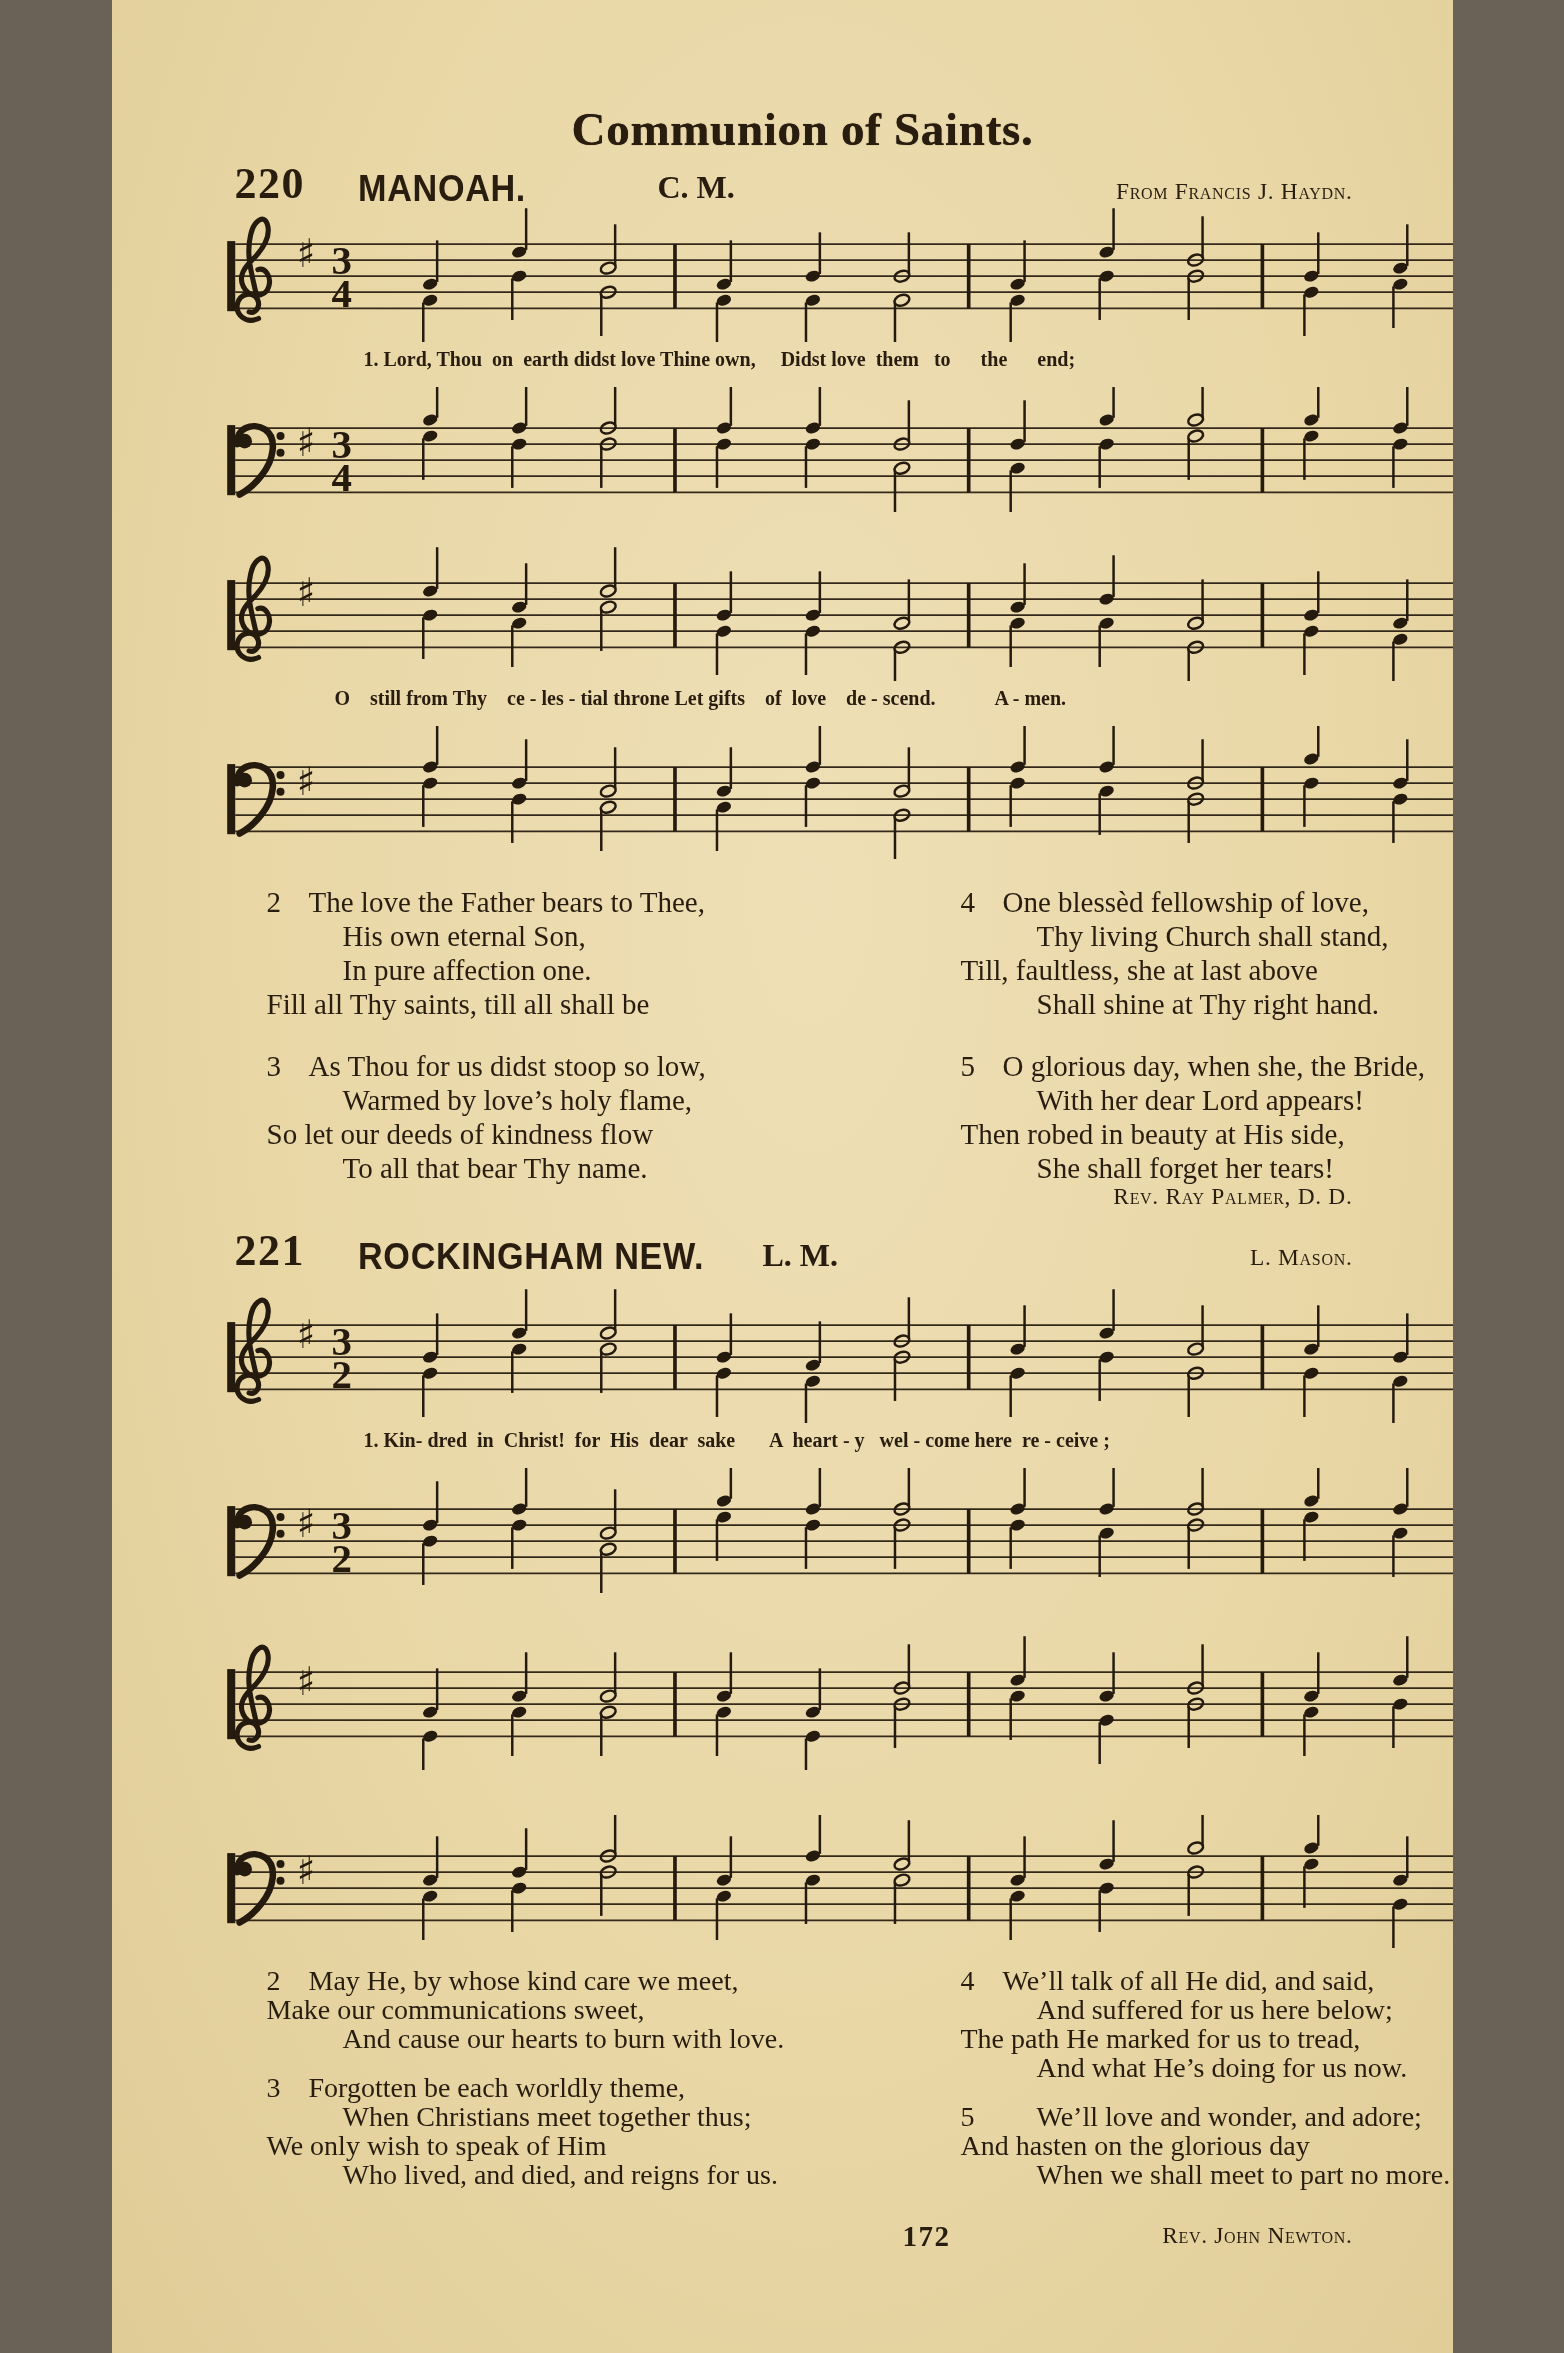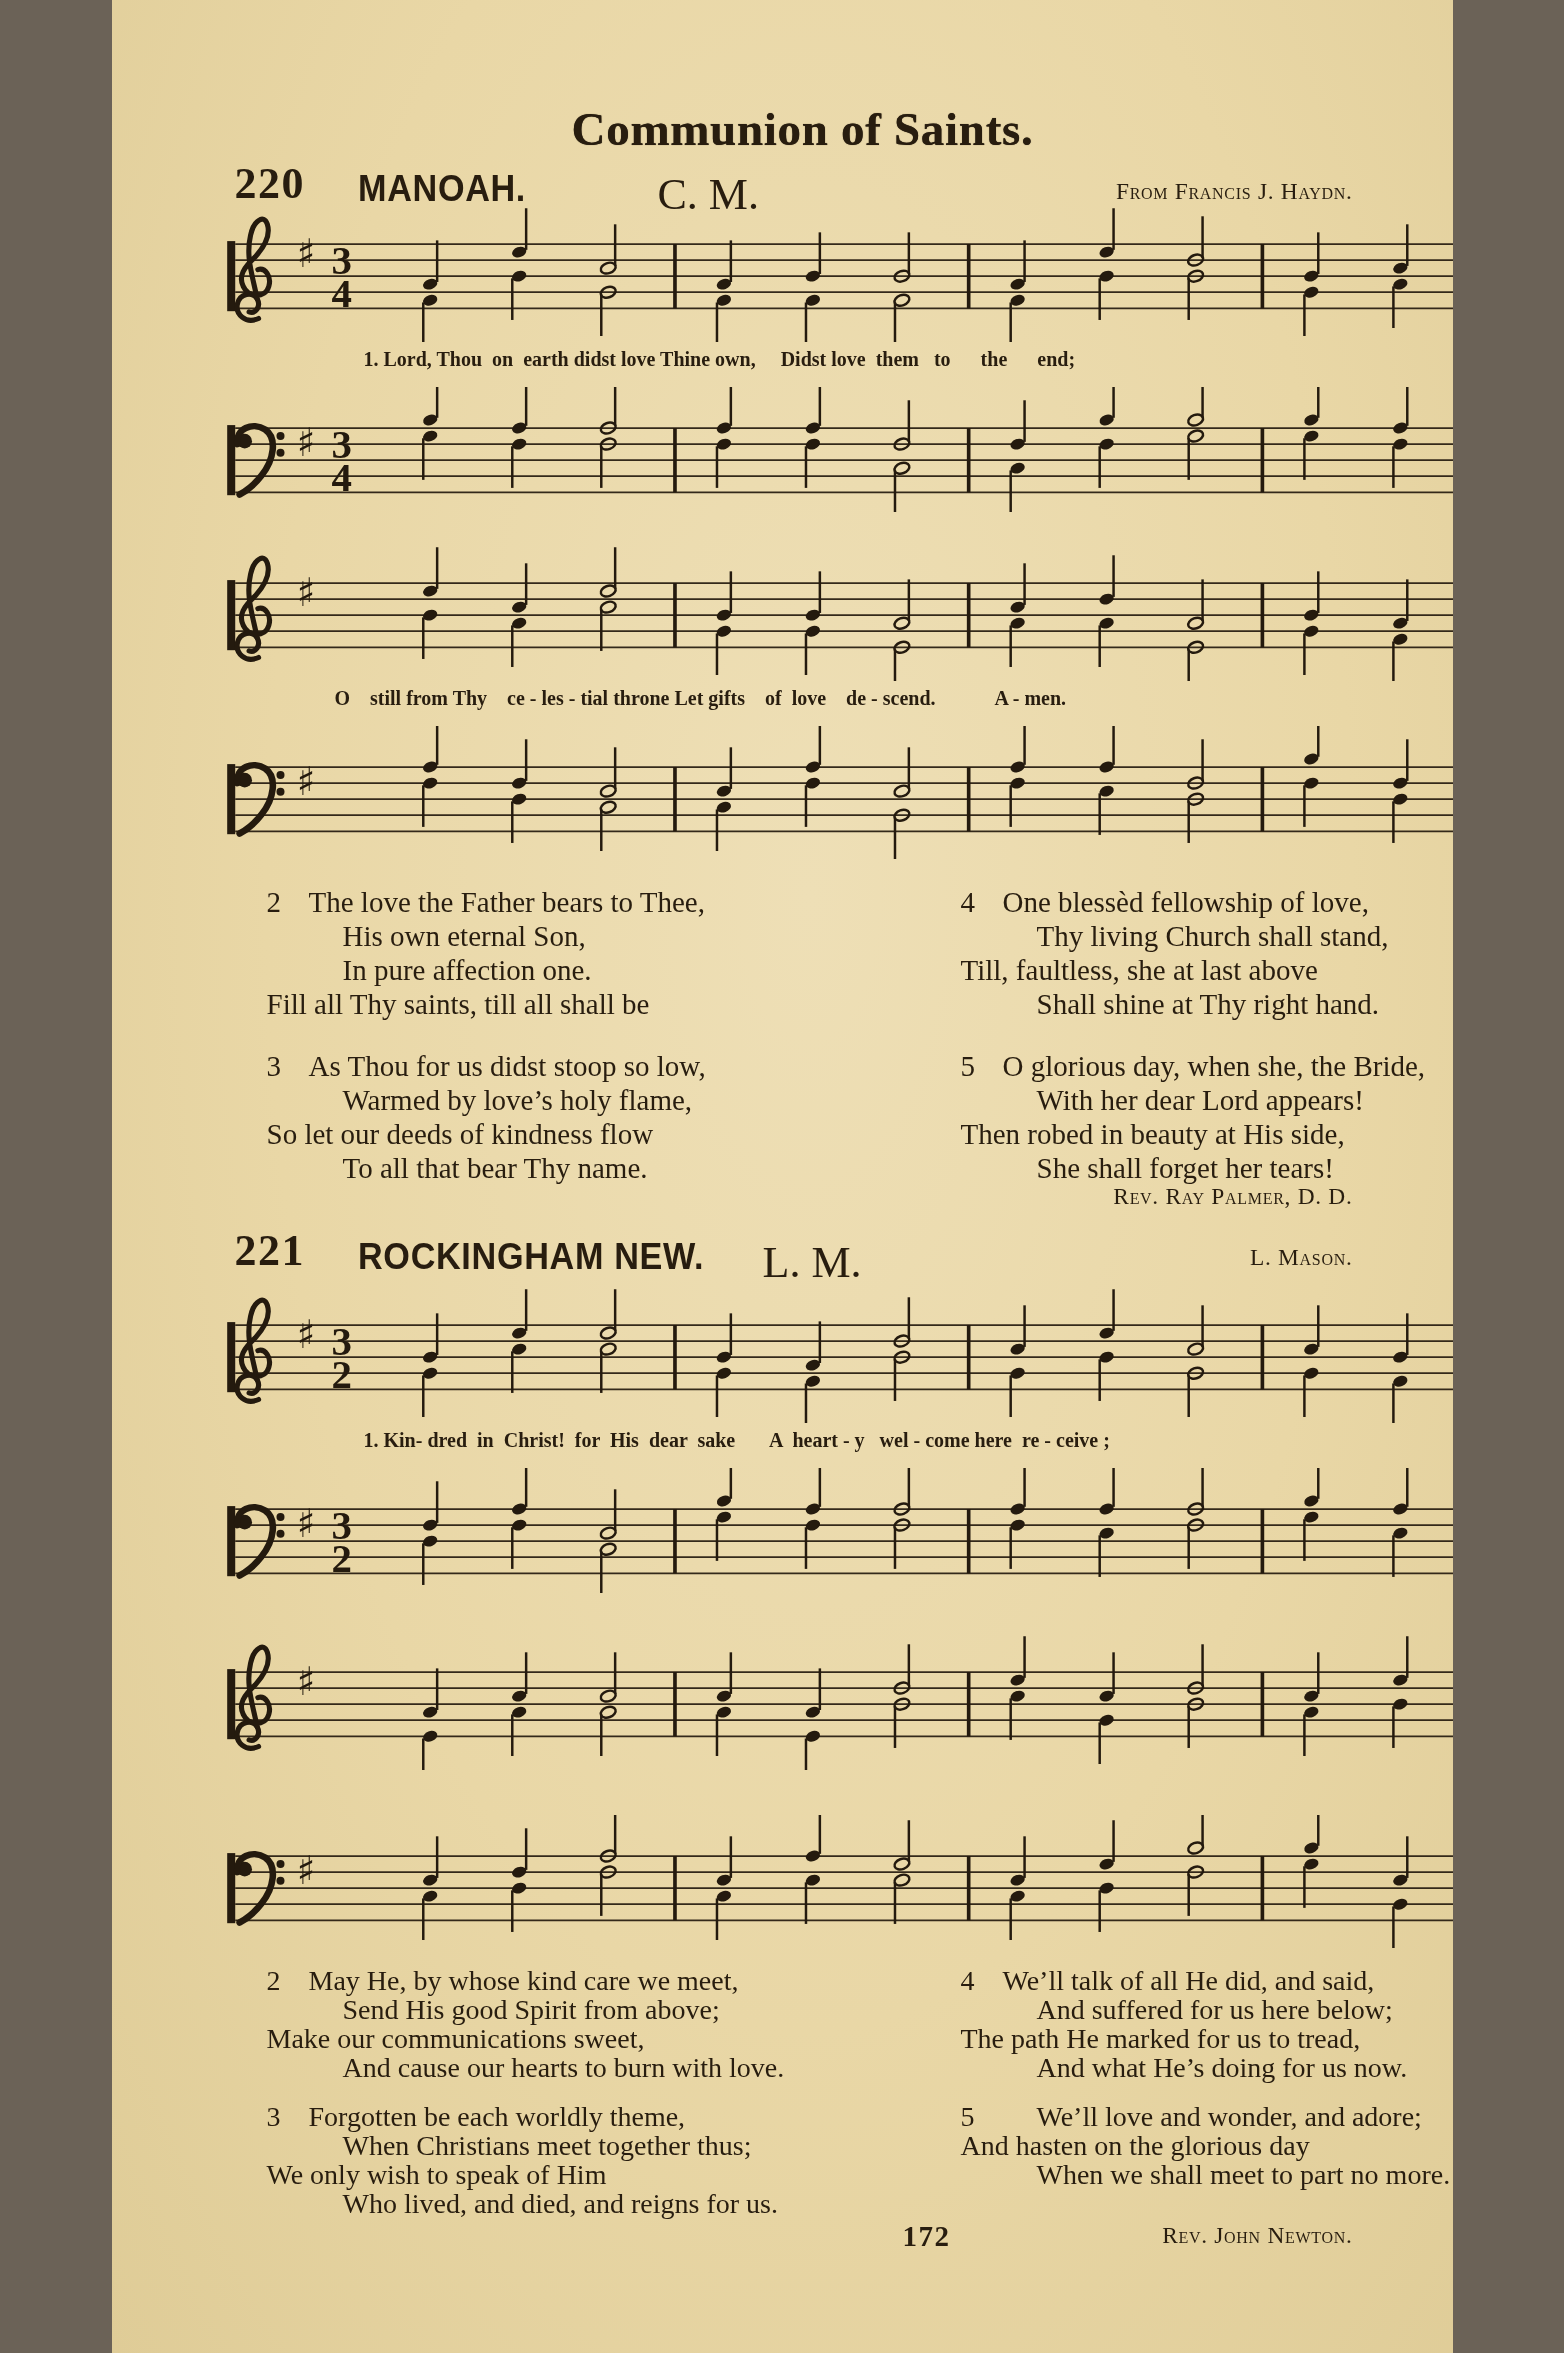--- a/index.html
+++ b/index.html
@@ -4,21 +4,21 @@
 <style>
   html,body{margin:0;padding:0;background:#6b6257;}
   .page{position:relative;width:1341px;height:2354px;margin:0 auto;overflow:hidden;
         background:radial-gradient(ellipse at 52% 38%, #eedfb6 0%, #e9d7a6 55%, #dfcc97 100%);
         font-family:"Liberation Serif",serif;color:#281d0f;}
   .hdr{position:absolute;top:102px;left:0;width:100%;text-align:center;text-indent:41px;
        font-size:47px;font-weight:700;letter-spacing:0.7px;text-shadow:0 0 0.7px #281d0f;}
   .hymnnum{position:absolute;left:123px;font-size:44px;font-weight:700;letter-spacing:1.5px;}
   .hymntitle{position:absolute;font-family:"Liberation Sans",sans-serif;font-weight:700;
              font-size:36px;letter-spacing:0.7px;transform:scaleX(.95);transform-origin:left;}
-  .hymnmeter{position:absolute;font-size:44px;font-weight:400;}
+  .hymnmeter{position:absolute;font-size:32px;font-weight:700;}
   .credit{position:absolute;right:100px;font-size:23.4px;font-variant:small-caps;letter-spacing:0.7px;}
   .system{position:absolute;left:113px;width:1353px;height:323px;}
   .staff{position:absolute;left:0;width:1353px;height:139px;}
   .staff svg{display:block;width:100%;height:100%;}
   .lyric{position:absolute;white-space:pre;font-weight:700;font-size:20px;letter-spacing:0;}
   .verses{position:absolute;width:661px;font-size:29px;line-height:34px;}
   .verses .verse{position:relative;padding-left:42px;margin-bottom:28px;}
   .verses .vnum{position:absolute;left:0;top:0;}
   .vl.i1,.vl.i3{margin-left:34px;}
   .vl.i2{margin-left:-42px;}
@@ -654,21 +654,20 @@
           <rect x="1819" y="56" width="5" height="88" fill="#241a0e"></rect>
           <rect x="1832" y="56" width="14" height="88" fill="#241a0e"></rect>
         </svg>
       </div>
   </div>
 
   <div class="verses small" style="left:155px;top:1966px;">
     <div class="verse">
       <span class="vnum">2</span>
       <div class="vl i0">May He, by whose kind care we meet,</div>
-      <div class="vl i1">Send His good Spirit from above;</div>
       <div class="vl i2">Make our communications sweet,</div>
       <div class="vl i3">And cause our hearts to burn with love.</div>
     </div>
     <div class="verse">
       <span class="vnum">3</span>
       <div class="vl i0">Forgotten be each worldly theme,</div>
       <div class="vl i1">When Christians meet together thus;</div>
       <div class="vl i2">We only wish to speak of Him</div>
       <div class="vl i3">Who lived, and died, and reigns for us.</div>
     </div>

